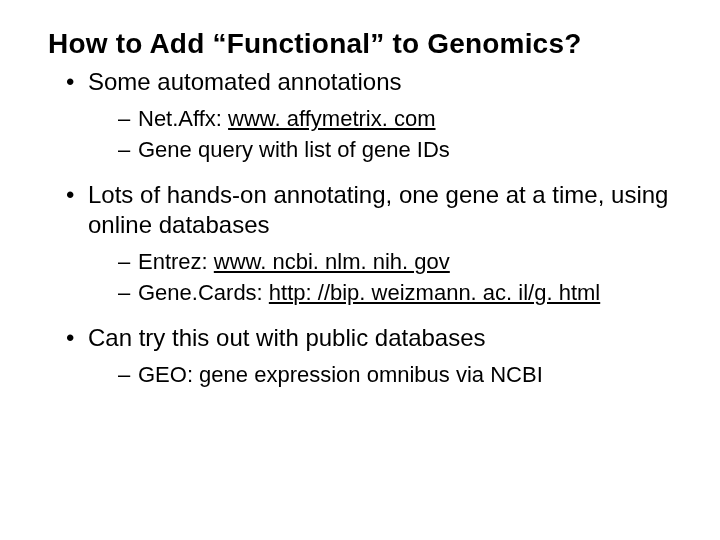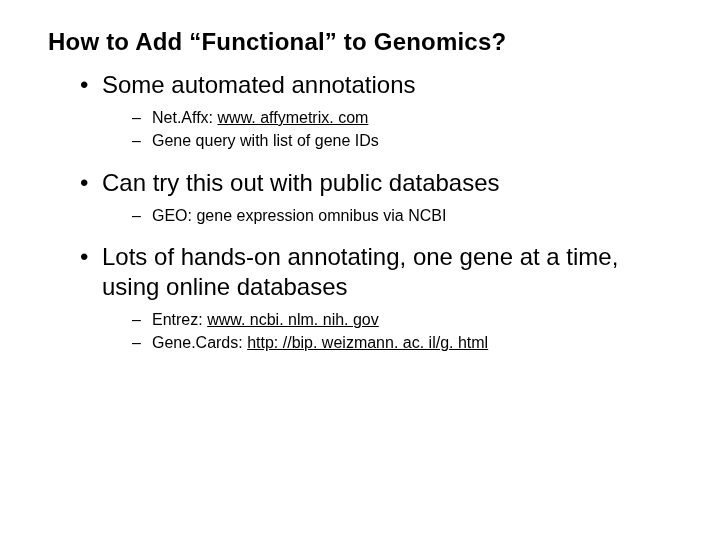--- a/index.html
+++ b/index.html
@@ -9,29 +9,29 @@
     height: 540px;
     background: #ffffff;
     font-family: Arial, Helvetica, sans-serif;
     color: #000000;
     overflow: hidden;
   }
   .slide {
     padding: 28px 48px 20px 48px;
   }
   .title {
-    font-size: 24px;
+    font-size: 28px;
     font-weight: bold;
     margin-bottom: 7px;
     letter-spacing: 0.2px;
   }
   ul.top {
     list-style: none;
     padding-left: 18px;
-    margin: 14px;
+    margin: 0;
   }
   ul.top > li {
     position: relative;
     padding-left: 22px;
     margin-bottom: 6px;
     font-size: 24px;
     line-height: 1.25;
   }
   ul.top > li::before {
     content: "•";
@@ -41,21 +41,21 @@
     font-size: 24px;
   }
   ul.sub {
     list-style: none;
     padding-left: 30px;
     margin: 8px 0 16px 0;
   }
   ul.sub > li {
     position: relative;
     padding-left: 20px;
-    font-size: 16px;
+    font-size: 22px;
     line-height: 1.3;
     margin-bottom: 2px;
   }
   ul.sub > li::before {
     content: "–";
     position: absolute;
     left: 0;
     top: 0;
   }
   .link {
@@ -76,33 +76,33 @@
         <li>
           <span>Net.Affx: </span><span class="link">www. affymetrix. com</span>
         </li>
         <li>
           <span>Gene query with list of gene IDs</span>
         </li>
       </ul>
     </li>
 
     <li>
-      <span>Can try this out with public databases</span>
-      <ul class="sub">
-        <li>
-          <span>GEO: gene expression omnibus via NCBI</span>
-        </li>
-      </ul>
-    </li>
-
-    <li>
       <span>Lots of hands-on annotating, one gene at a time, using online databases</span>
       <ul class="sub">
         <li>
           <span>Entrez: </span><span class="link">www. ncbi. nlm. nih. gov</span>
         </li>
         <li>
           <span>Gene.Cards: </span><span class="link">http: //bip. weizmann. ac. il/g. html</span>
         </li>
       </ul>
     </li>
+
+    <li>
+      <span>Can try this out with public databases</span>
+      <ul class="sub">
+        <li>
+          <span>GEO: gene expression omnibus via NCBI</span>
+        </li>
+      </ul>
+    </li>
   </ul>
 </div>
 
 </body></html>

